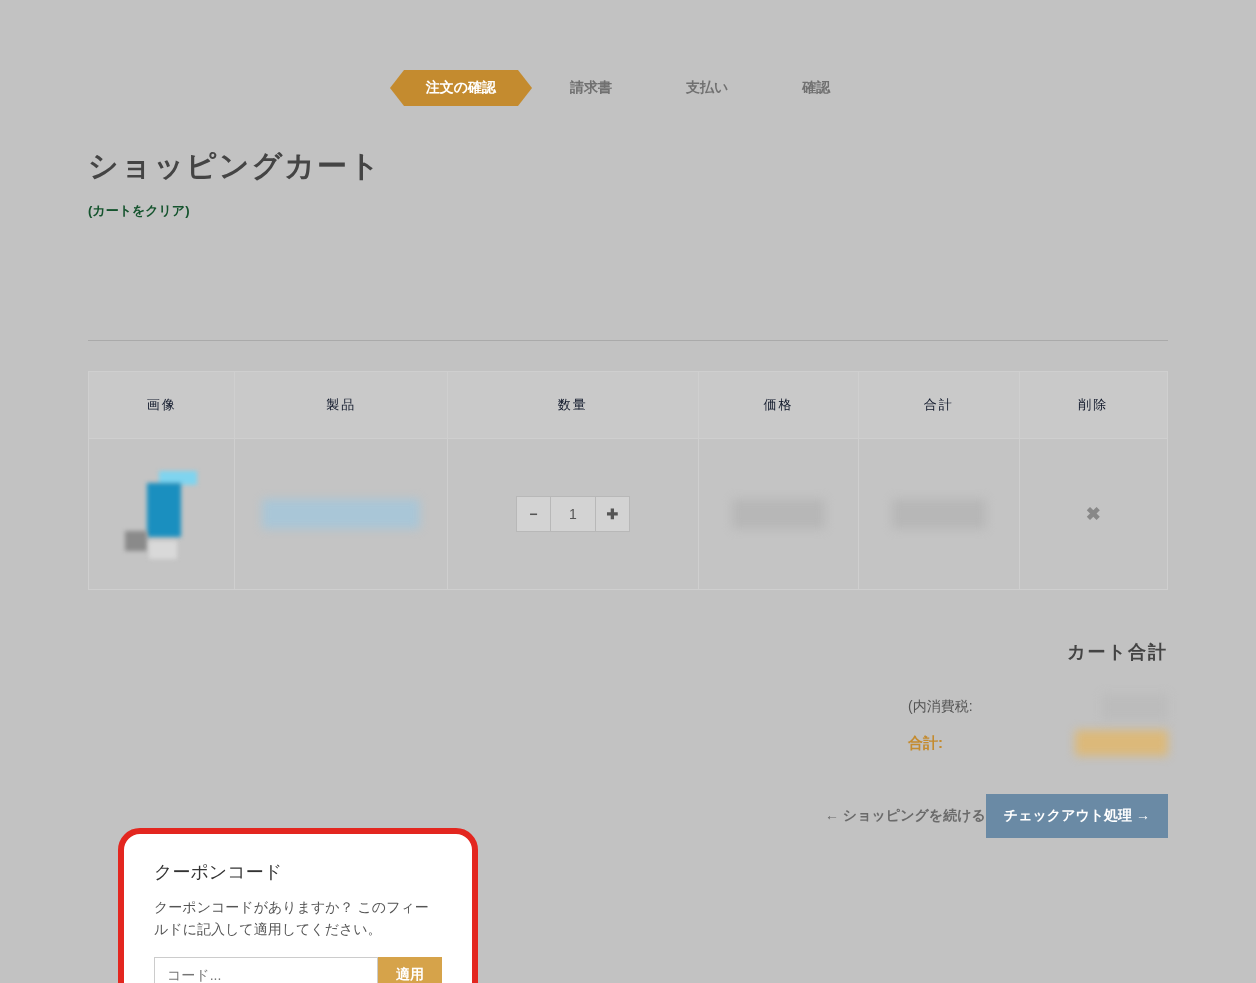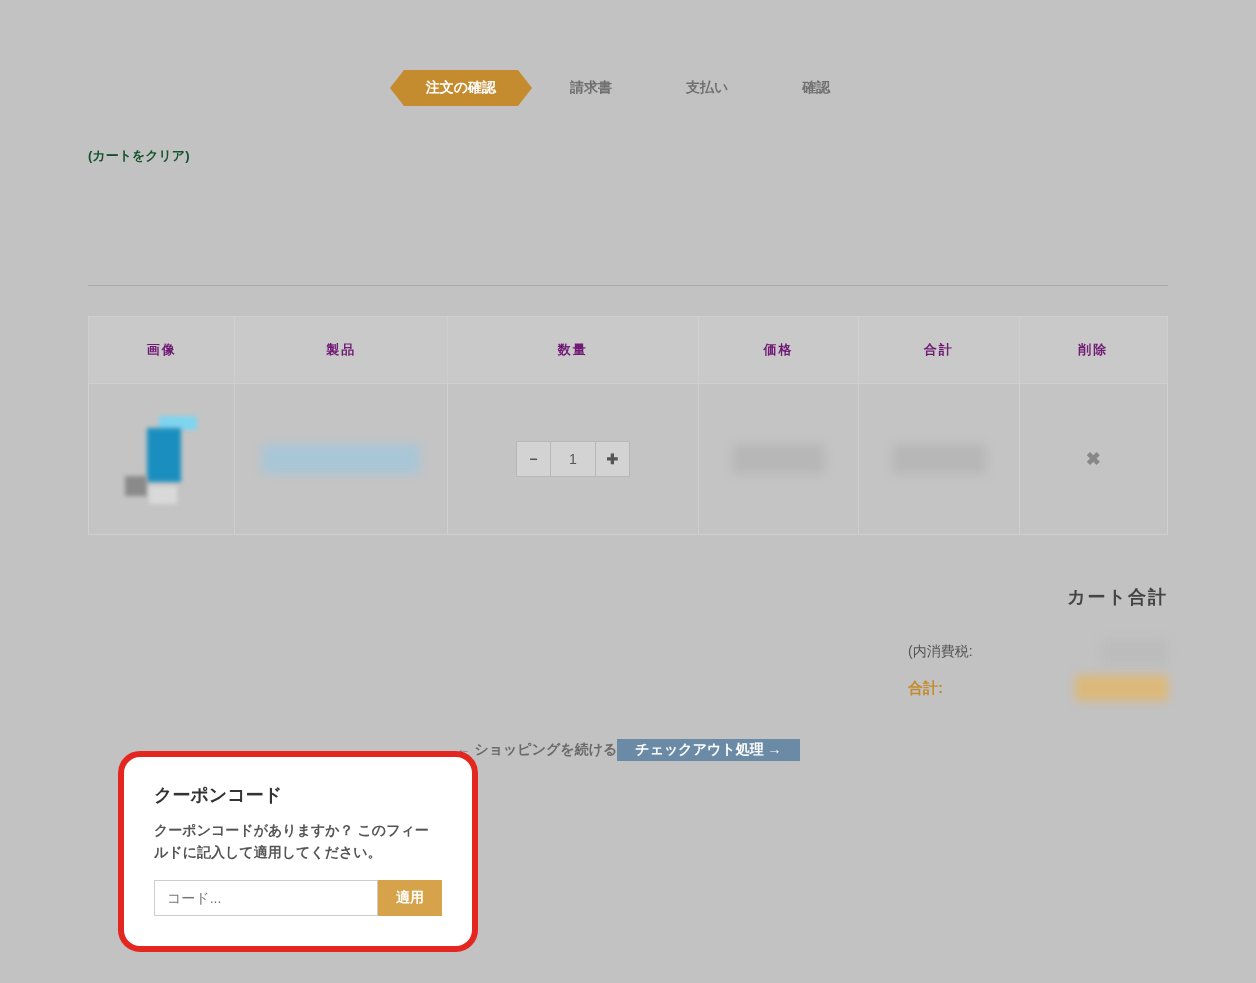--- a/index.html
+++ b/index.html
@@ -52,22 +52,22 @@
 .clear-cart { font-size: 13px; font-weight: 700; color: #14532d; margin-bottom: 60px; display: inline-block; cursor: pointer; }
 
 .divider { border-top: 1px solid #aaa; margin-bottom: 30px; }
 
 
 table { width: 100%; border-collapse: collapse; background: #c2c2c2; }
 th, td { border: 1px solid #cfcfcf; text-align: center; vertical-align: middle; }
 th {
   background: #c9c9c9;
   font-size: 13px;
-  font-weight: 700;
-  color: #701a75;
+  font-weight: 400;
+  color: #0f172a;
   letter-spacing: 2px;
   padding: 24px 8px;
 }
 td { padding: 30px 10px; background: #c4c4c4; }
 
 
 .prod-img {
   width: 90px; height: 90px; margin: 0 auto; position: relative;
 }
 .prod-img .p { position: absolute; }
@@ -91,42 +91,42 @@
 
 
 .cart-total-section { display: flex; justify-content: flex-end; margin-top: 50px; }
 .cart-total-box { width: 260px; text-align: right; }
 .cart-total-title { font-size: 18px; font-weight: 700; color: #444; letter-spacing: 2px; margin-bottom: 30px; }
 .total-row { display: flex; justify-content: space-between; align-items: center; margin-bottom: 10px; gap: 20px; }
 .total-label { font-size: 15px; font-weight: 700; color: #c48b2f; }
 .tax-label { font-size: 14px; color: #555; }
 
 
-.actions { display: flex; justify-content: center; align-items: center; margin-top: 28px; }
+.actions { display: flex; justify-content: flex-end; align-items: center; margin-top: 28px; }
 .continue-link { font-size: 14px; font-weight: 700; color: #6a6a6a; cursor: pointer; }
 .arrow-left::before { content: "← "; }
 .checkout-btn {
   background: #6a8aa5; color: #fff; border: none;
-  padding: 2px 18px; font-size: 14px; font-weight: 700; cursor: pointer;
+  padding: 13px 18px; font-size: 14px; font-weight: 700; cursor: pointer;
 }
 .arrow-right::after { content: " →"; }
 
 
 .coupon-wrap {
   position: absolute;
   left: 30px;
   width: 360px;
   background: #fff;
   border: 6px solid #e3261f;
   border-radius: 22px;
   padding: 26px 30px 30px;
   margin-top: -10px;
 }
-.coupon-title { font-size: 18px; font-weight: 700; color: #333; margin-bottom: 12px; }
-.coupon-desc { font-size: 14px; color: #555; line-height: 1.6; margin-bottom: 16px; font-weight: bold; }
+.coupon-title { font-size: 18px; font-weight: 400; color: #333; margin-bottom: 12px; }
+.coupon-desc { font-size: 14px; color: #555; line-height: 1.6; margin-bottom: 16px; }
 .coupon-input-row { display: flex; }
 .coupon-input {
   flex: 1; border: 1px solid #ccc; padding: 9px 12px; font-size: 14px;
 }
 .coupon-apply {
   background: #d6a34a; color: #fff; border: none; padding: 0 18px; font-size: 14px; font-weight: 600; cursor: pointer;
 }
 
 .rel { position: relative; }
 </style>
@@ -135,20 +135,21 @@
 
 <div class="container rel">
 
   <div class="steps">
     <div class="step active">注文の確認</div>
     <div class="step">請求書</div>
     <div class="step">支払い</div>
     <div class="step">確認</div>
   </div>
 
+  <h1 class="page-title">ショッピングカート</h1>
   <a class="clear-cart">(カートをクリア)</a>
 
   <div style="height:60px"></div>
   <div class="divider"></div>
 
   <table>
     <thead>
       <tr>
         <th style="width:146px">画像</th>
         <th style="width:212px">製品</th>

